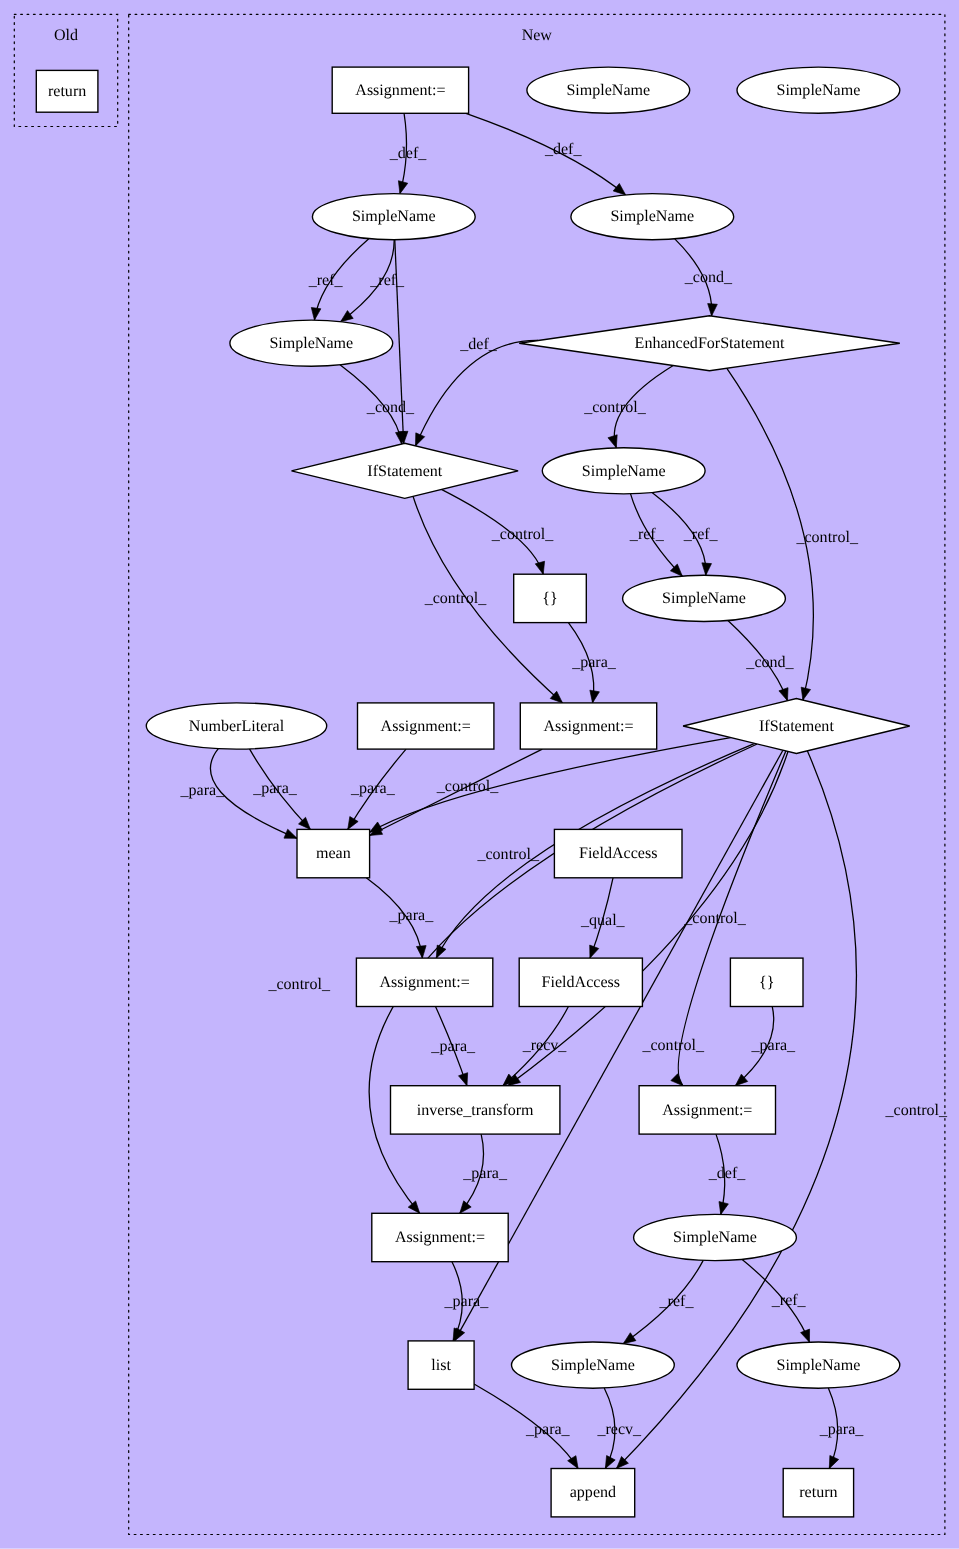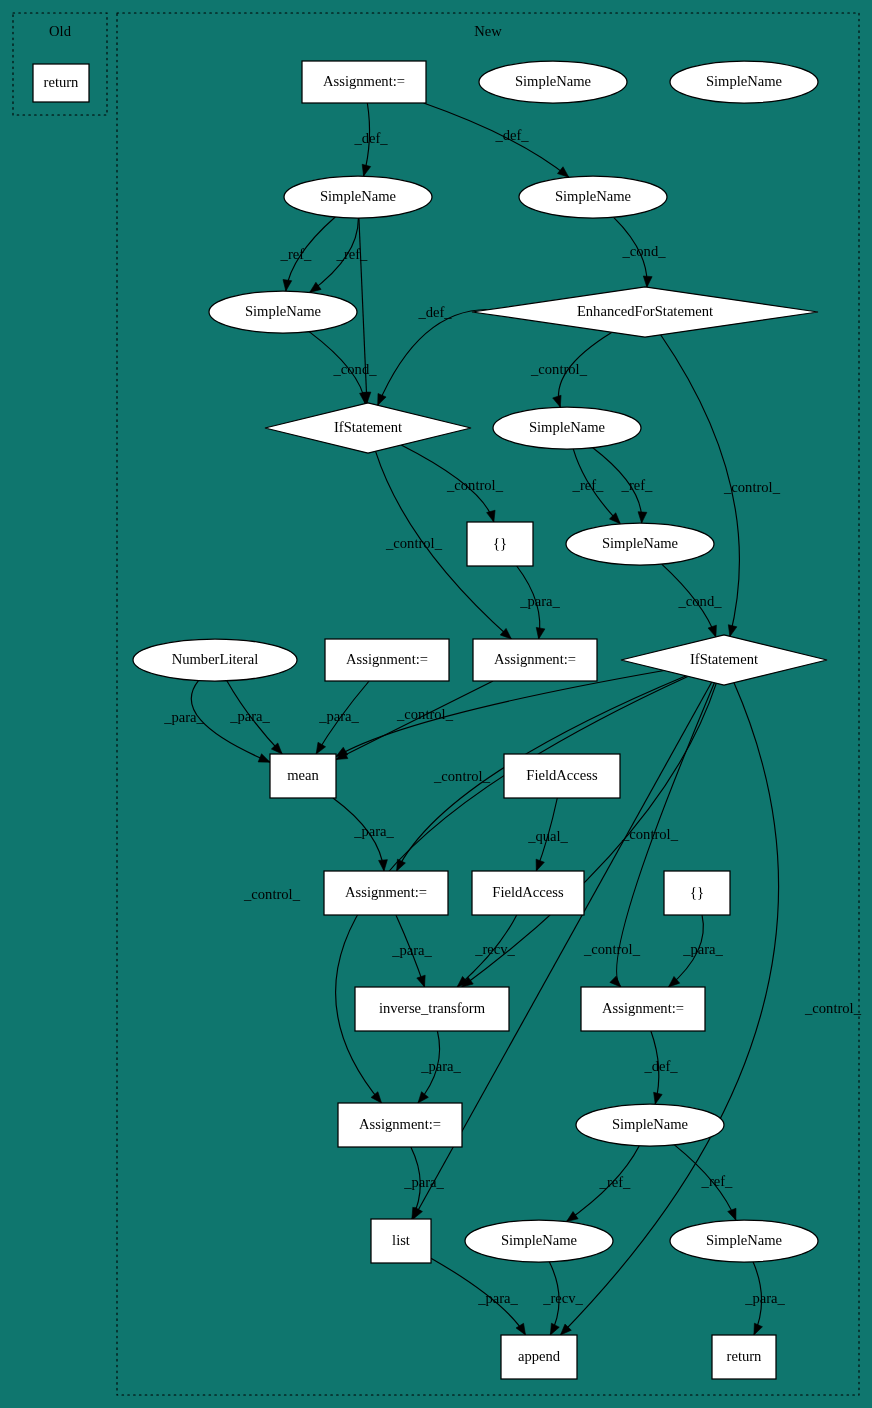--- a/index.html
+++ b/index.html
@@ -1,17 +1,17 @@
 <!DOCTYPE html>
 <html><head>
 <meta charset="utf-8">
 <style>
   html,body{margin:0;padding:0;background:#ffffff;}
   body{font-family:"Liberation Serif","DejaVu Serif",serif;}
-  #stage{position:relative;width:872px;height:1408px;background:#0f766e;overflow:hidden;}
+  #stage{position:relative;width:872px;height:1408px;background:#c4b5fd;overflow:hidden;}
   svg#graph{position:absolute;left:0;top:0;width:872px;height:1408px;}
   .cluster-rect{fill:none;stroke:#000;stroke-width:1.1px;stroke-dasharray:1.6,4.2;stroke-linecap:round;}
   .node-shape{fill:#ffffff;stroke:#000000;stroke-width:1.25px;}
   .edge-path{fill:none;stroke:#000000;stroke-width:1.15px;}
   .arrow-head{fill:#000000;stroke:#000000;stroke-width:0.6px;}
   text{font-family:"Liberation Serif","DejaVu Serif",serif;fill:#000;}
   .node-label{font-size:14.6px;text-anchor:middle;dominant-baseline:middle;}
   .cluster-label{font-size:14.6px;text-anchor:middle;dominant-baseline:middle;}
   .edge-label{font-size:14.6px;text-anchor:middle;dominant-baseline:middle;}
 </style>

